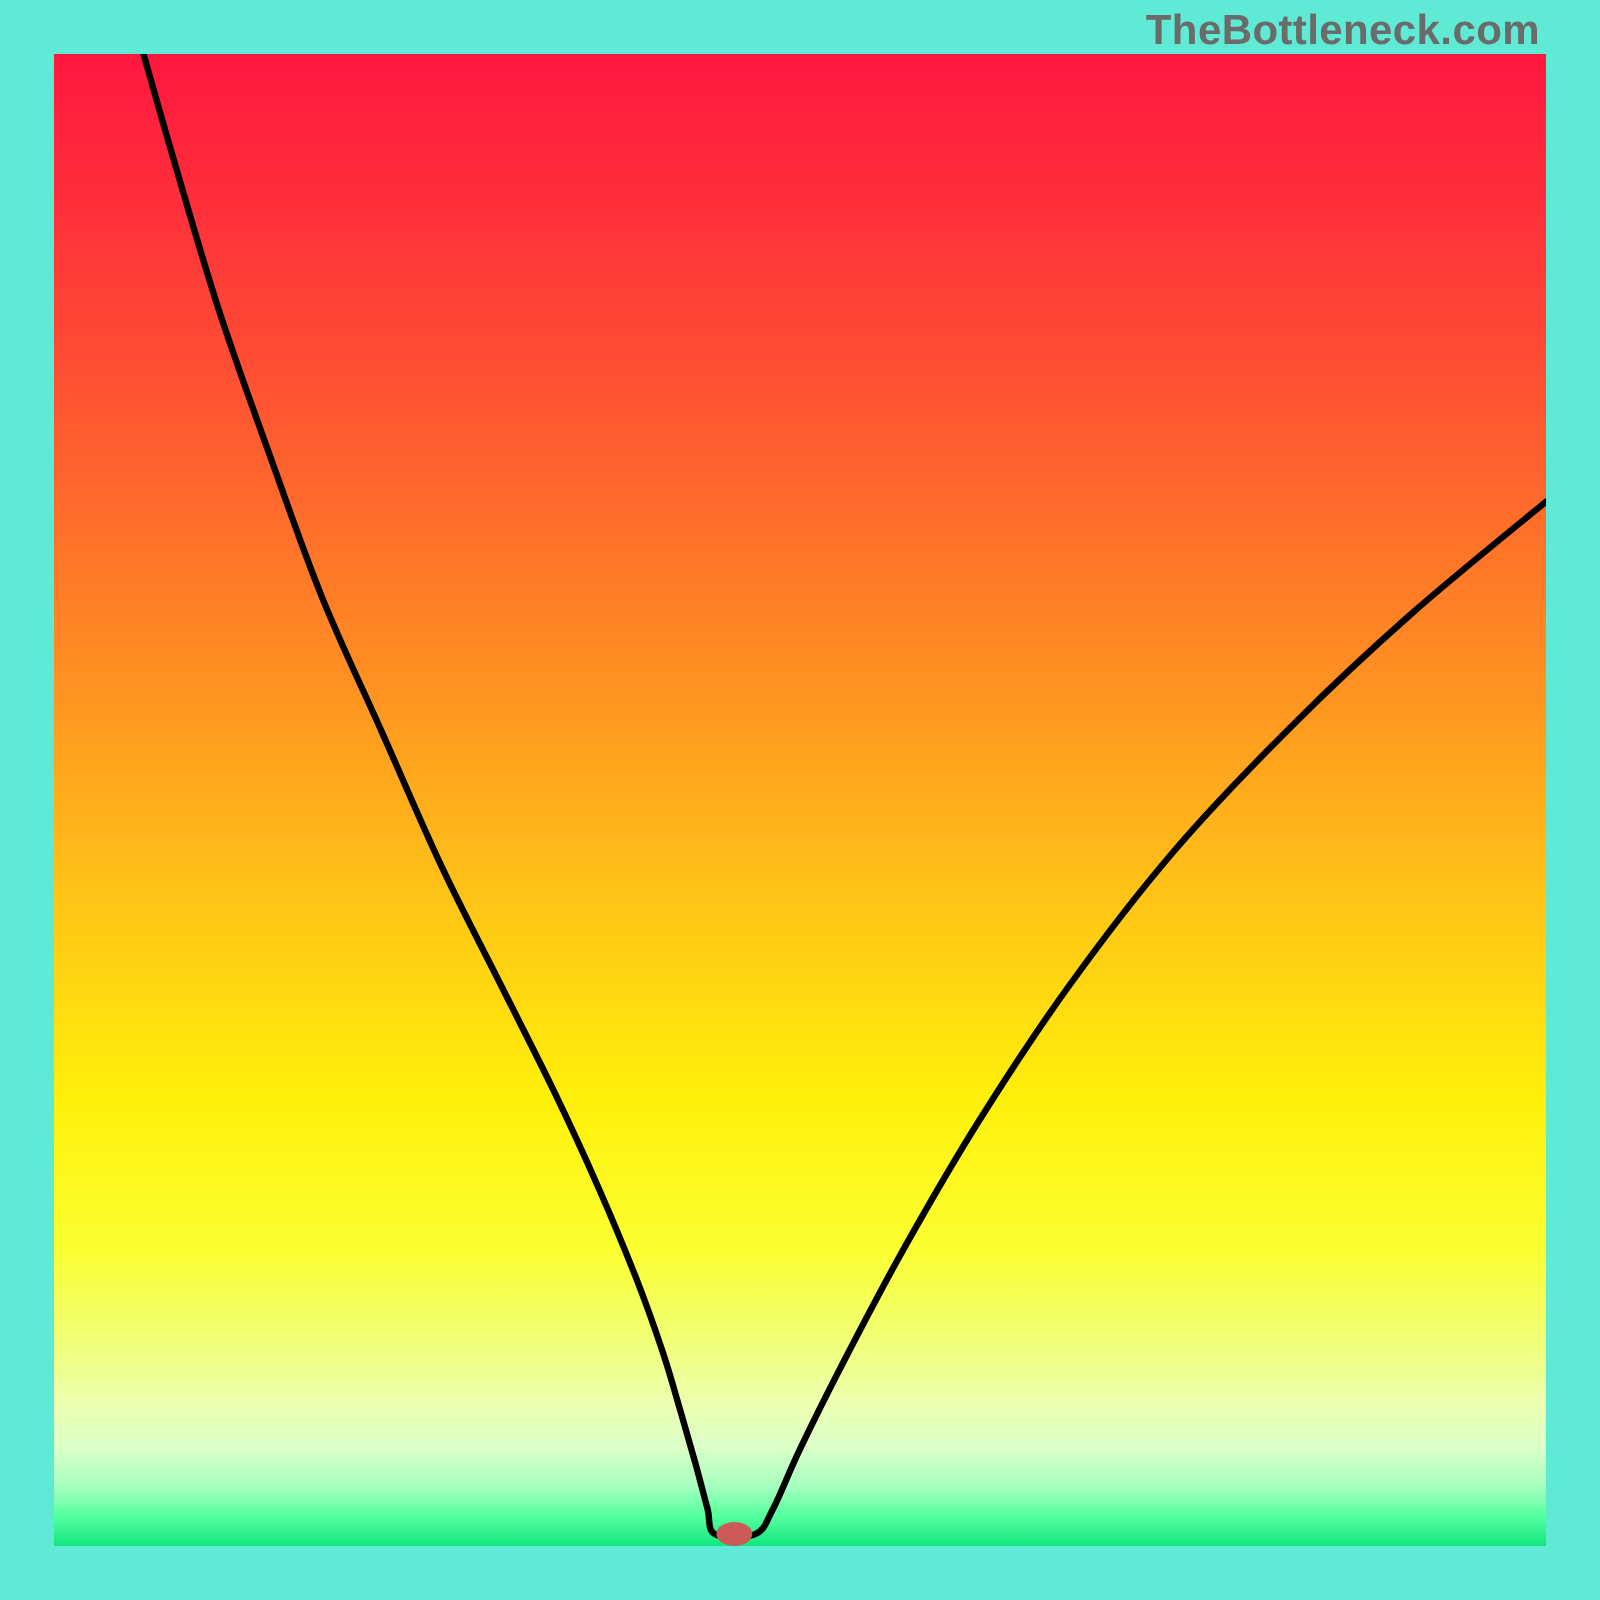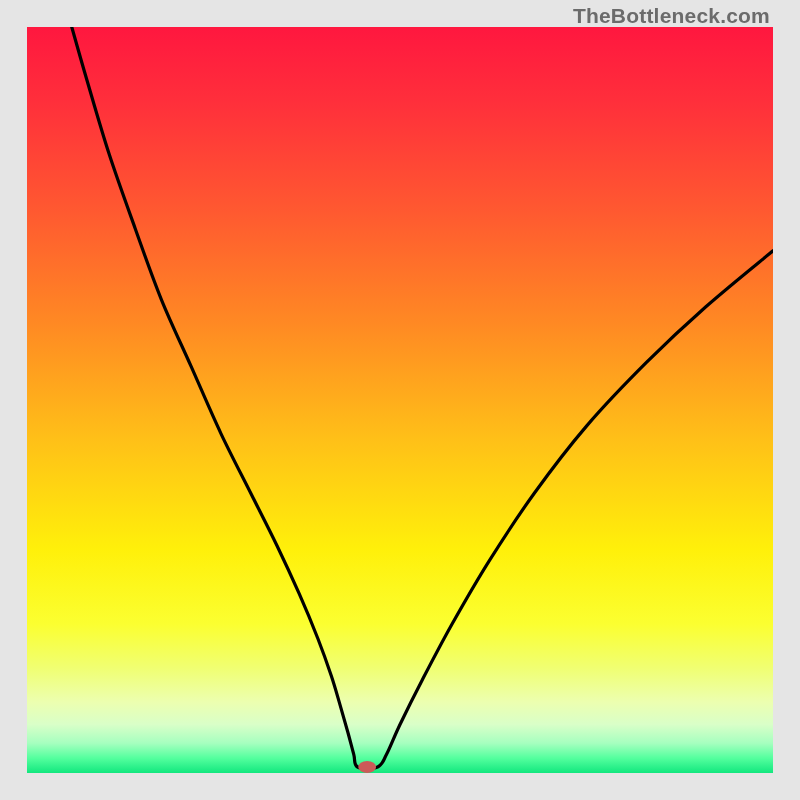--- a/index.html
+++ b/index.html
@@ -8,21 +8,21 @@
     width: 800px;
     height: 800px;
     overflow: hidden;
     background: #000;
     font-family: Arial, Helvetica, sans-serif;
   }
   .frame {
     position: absolute;
     left: 0; top: 0;
     width: 800px; height: 800px;
-    background: #e5e5e5;
+    background: #5eead4;
   }
   .plot {
     position: absolute;
     left: 27px;
     top: 27px;
     width: 746px;
     height: 746px;
     overflow: hidden;
   }
   .watermark {

